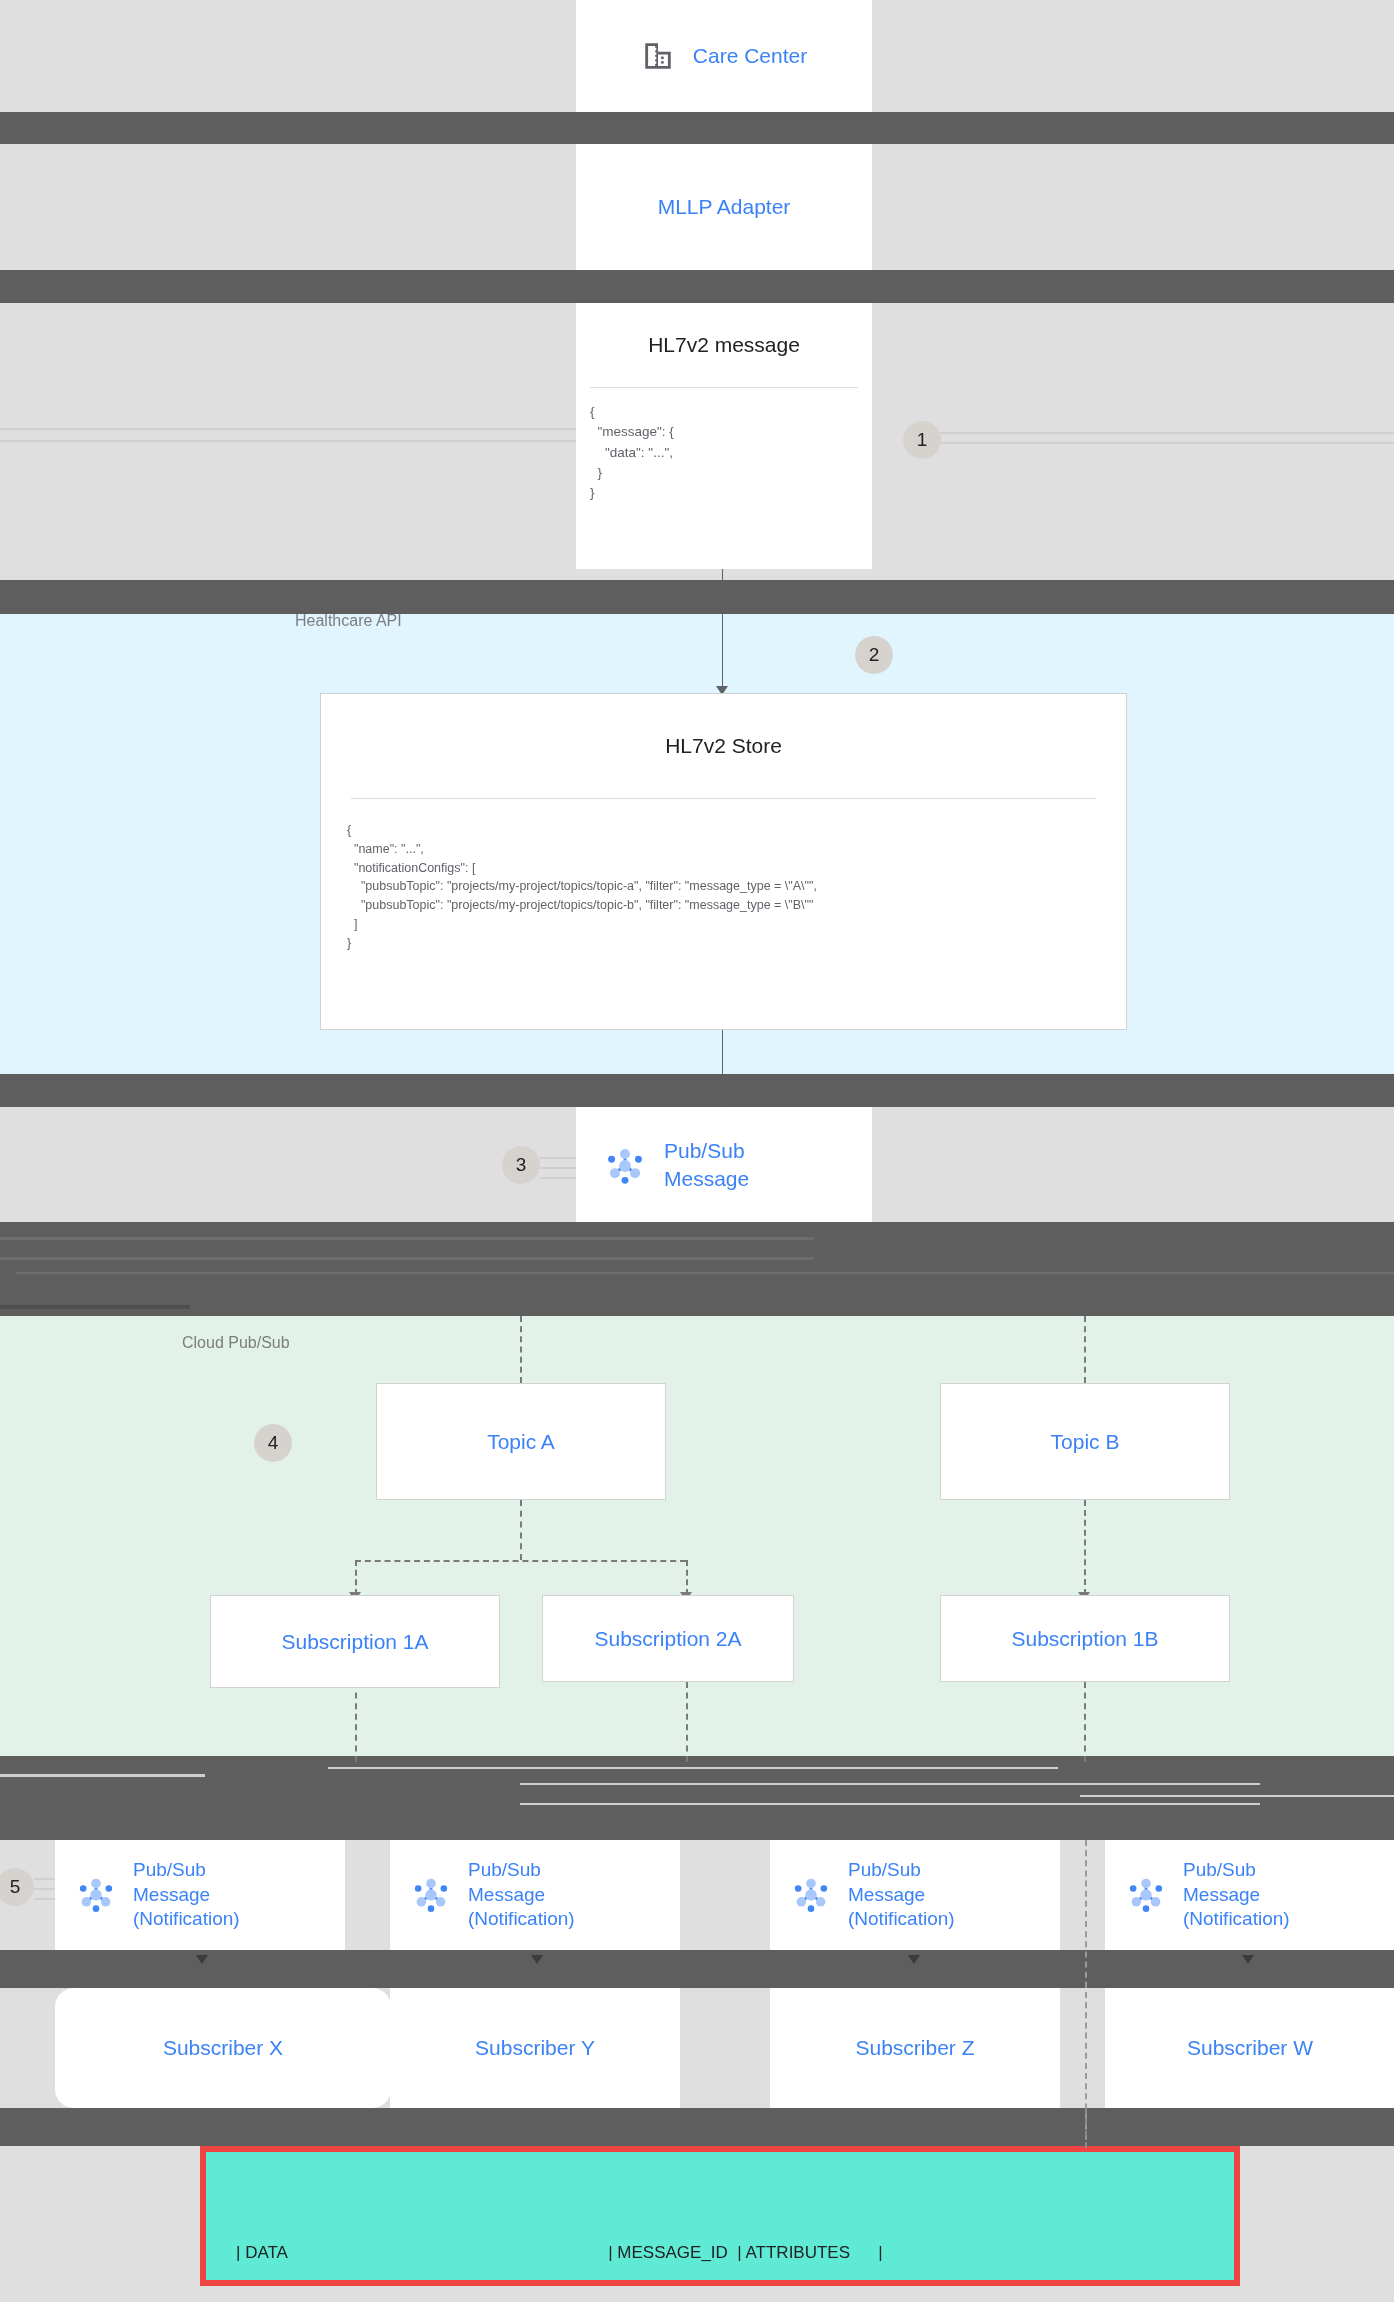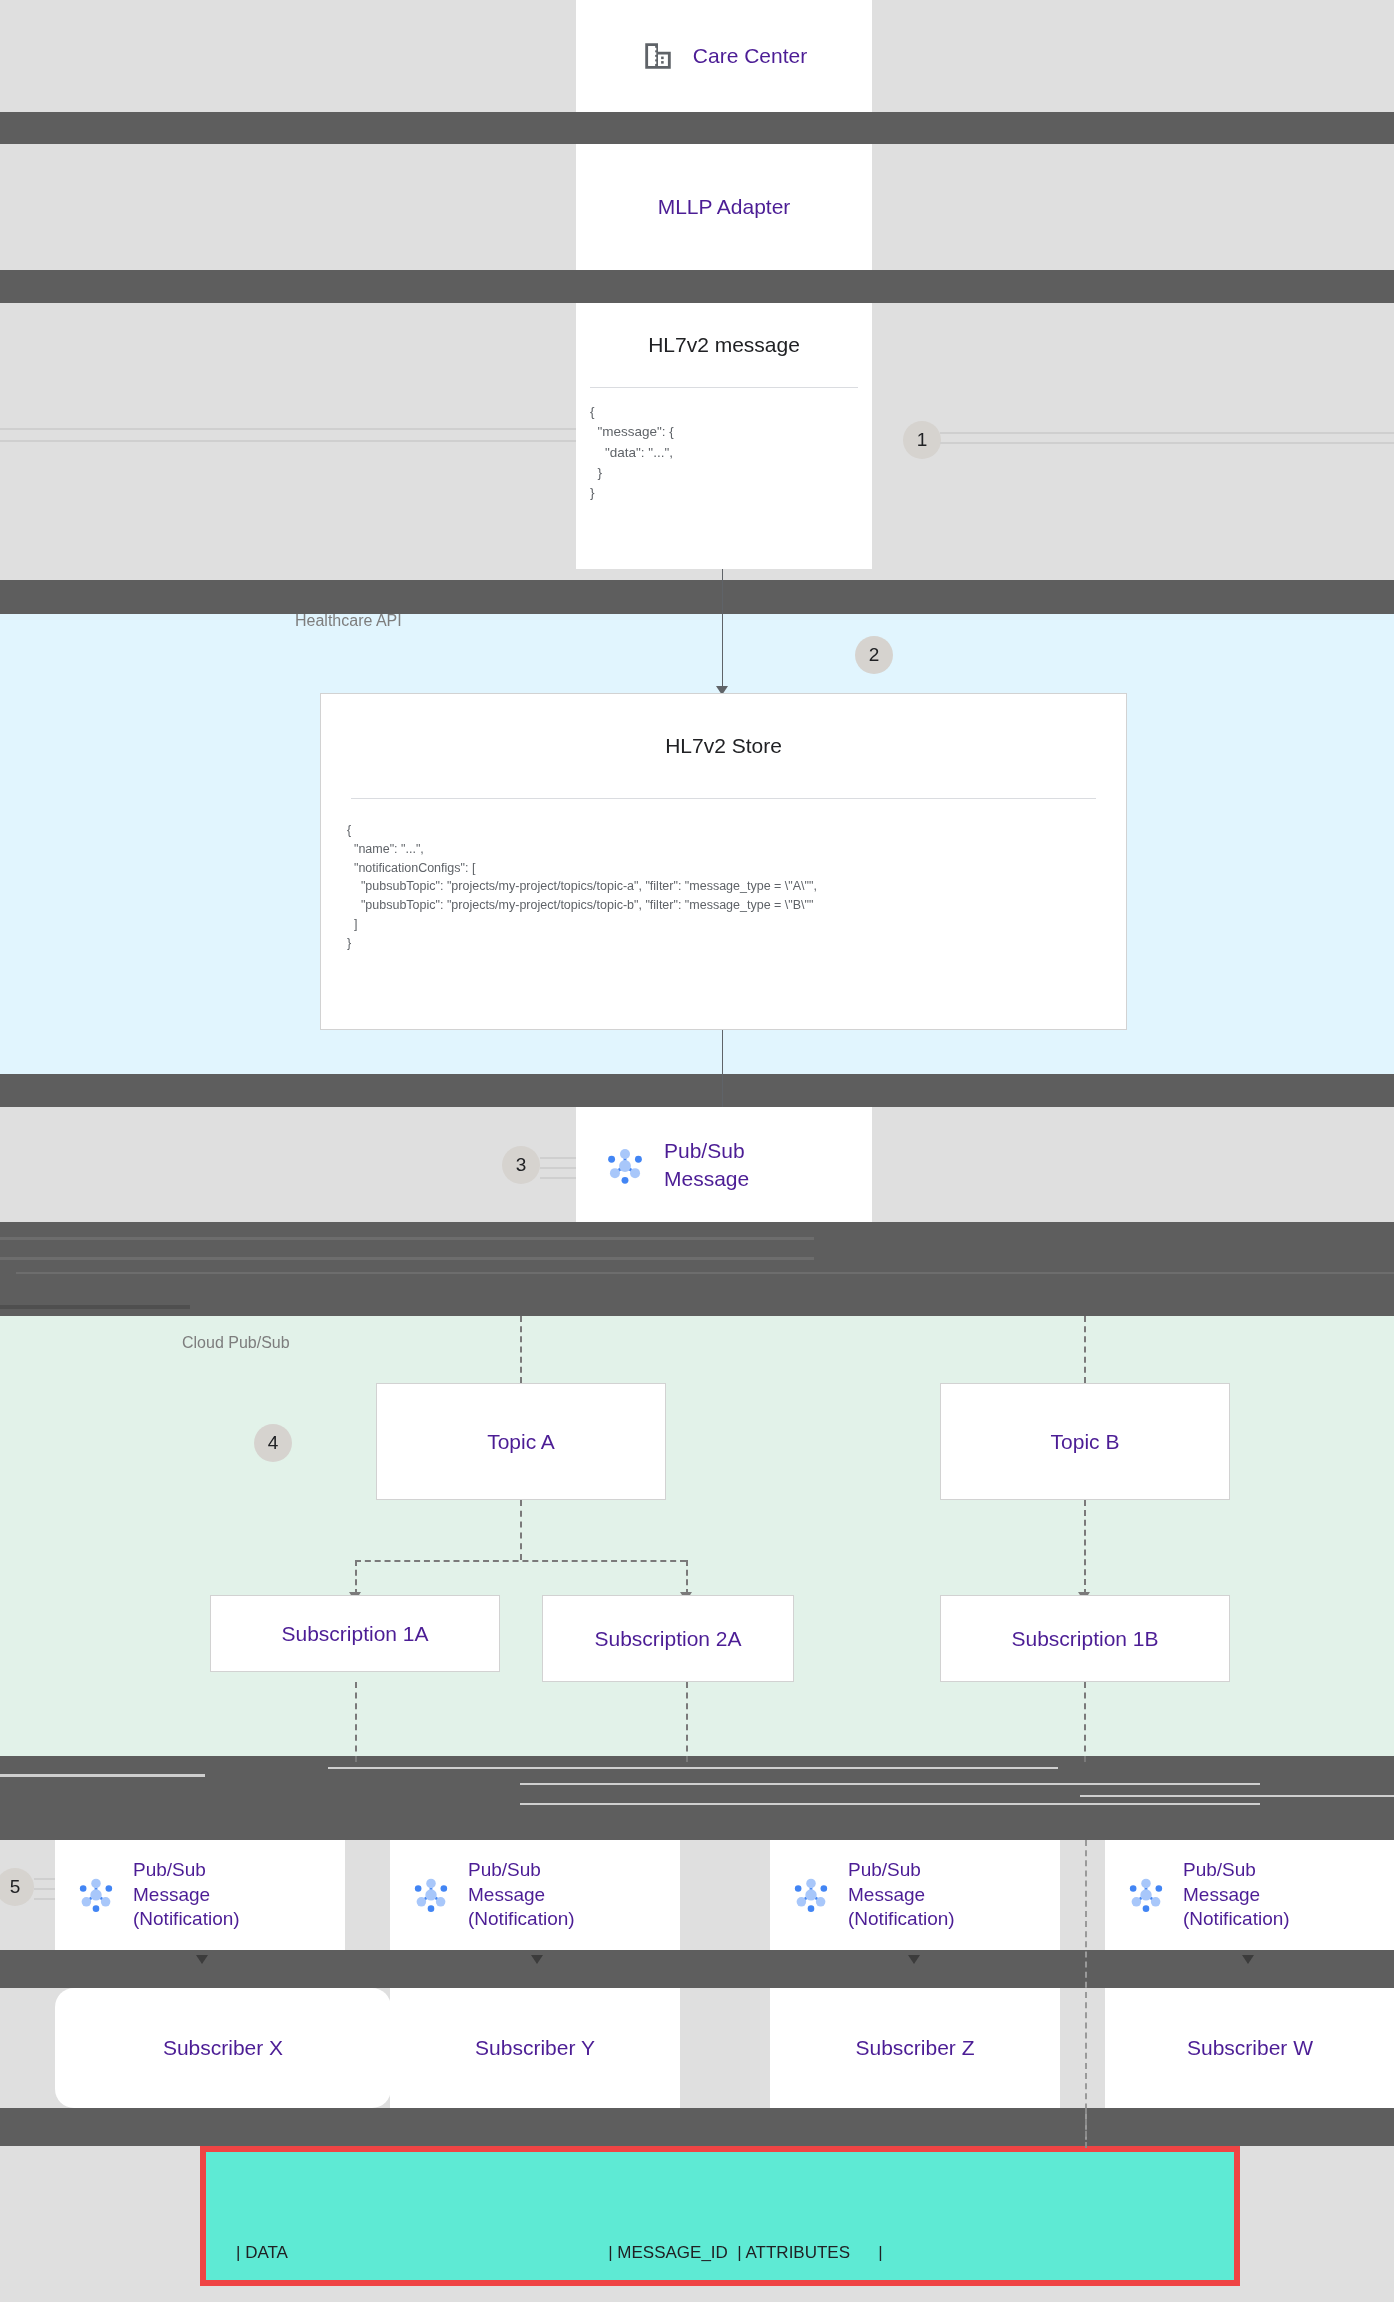--- a/index.html
+++ b/index.html
@@ -26,21 +26,21 @@
     display: flex;
     align-items: center;
     justify-content: center;
     color: #202124;
     font-size: 20px;
     text-align: center;
   }
   .card.plain { border: none; }
 
   .card-title {
-    font-size: 21px; color: #4c1d95; line-height: 1.3;
+    font-size: 21px; color: #3b82f6; line-height: 1.3;
   }
 
   
   .card-row { flex-direction: row; gap: 18px; }
 
   
   .card-stack {
     position: absolute;
     background: #ffffff;
     border: 1px solid #d2d2d2;
@@ -262,21 +262,21 @@
   </div>
 
   <div class="card" style="left:376px; top:1383px; width:290px; height:117px;">
     <span class="card-title">Topic A</span>
   </div>
 
   <div class="card" style="left:940px; top:1383px; width:290px; height:117px;">
     <span class="card-title">Topic B</span>
   </div>
 
-  <div class="card" style="left:210px; top:1595px; width:290px; height:77px;">
+  <div class="card" style="left:210px; top:1595px; width:290px; height:93px;">
     <span class="card-title">Subscription 1A</span>
   </div>
 
   <div class="card" style="left:542px; top:1595px; width:252px; height:87px;">
     <span class="card-title">Subscription 2A</span>
   </div>
 
   <div class="card" style="left:940px; top:1595px; width:290px; height:87px;">
     <span class="card-title">Subscription 1B</span>
   </div>

